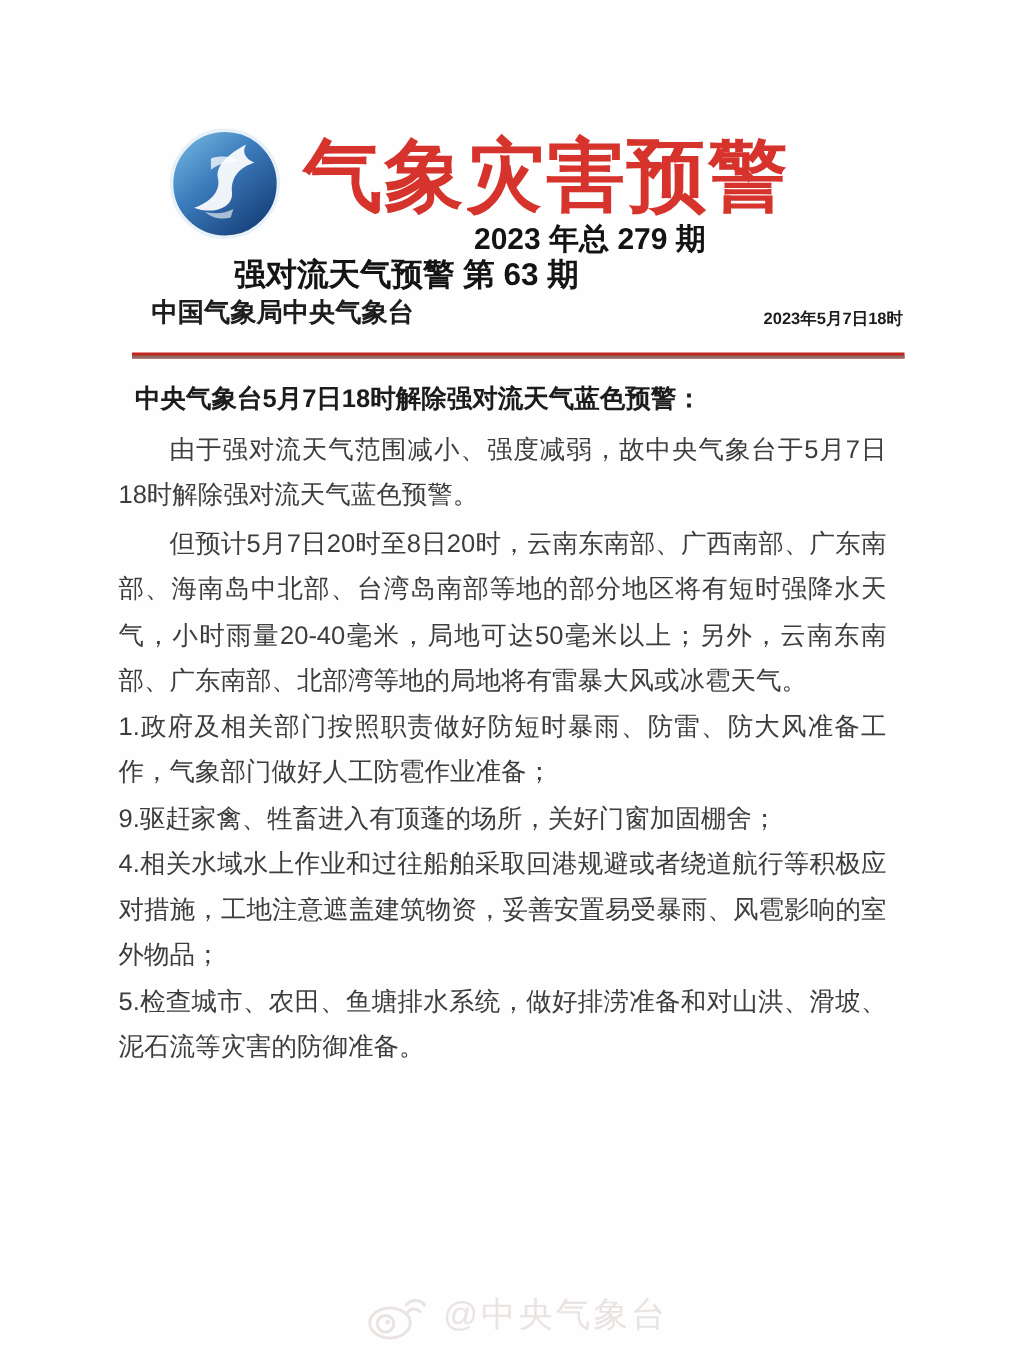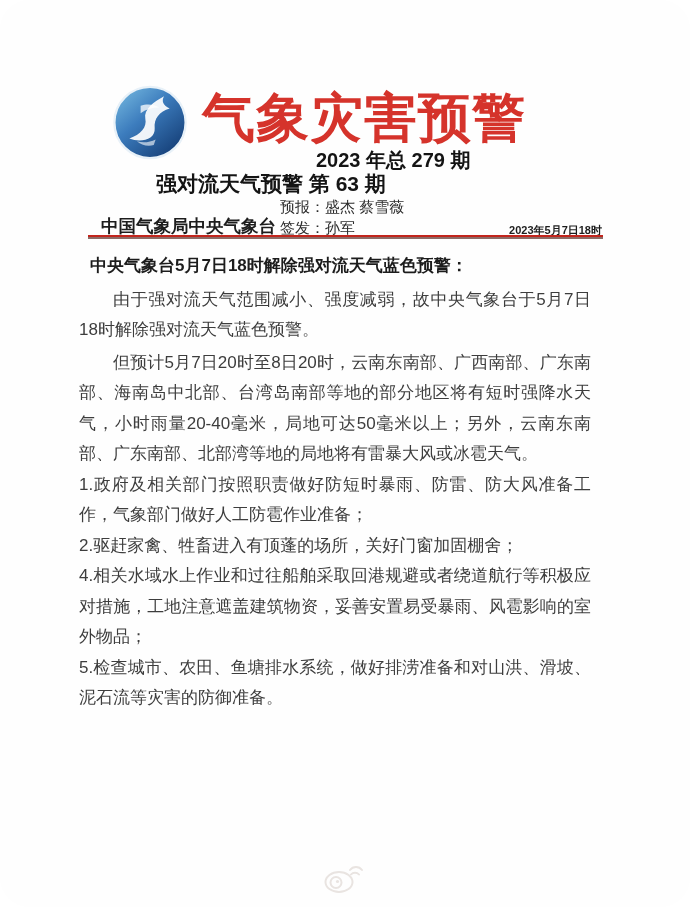--- a/index.html
+++ b/index.html
@@ -85,47 +85,44 @@
       <path d="M44 64 C38 66 30 64 26 60 C33 62 40 61 46 58 Z" fill="#ffffff" opacity="0.6"></path>
     </svg>
   </div>
 
   <div class="page-title">气象灾害预警</div>
   <div class="issue-line1">2023 年总 279 期</div>
   <div class="issue-line2">强对流天气预警 第 63 期</div>
 
   <div class="issuer-row">
     <span class="issuer-name">中国气象局中央气象台</span>
-    <span class="sign-block">
-      <span style="display:block;">预报：盛杰 蔡雪薇</span>
-      <span style="display:block;">签发：孙军</span>
-    </span>
     <span class="issue-datetime">2023年5月7日18时</span>
   </div>
 
   <div class="red-rule"></div>
 
   <div class="doc-body">
     <p class="bulletin-headline">中央气象台5月7日18时解除强对流天气蓝色预警：</p>
     <p class="para">由于强对流天气范围减小、强度减弱，故中央气象台于5月7日18时解除强对流天气蓝色预警。</p>
     <p class="para">但预计5月7日20时至8日20时，云南东南部、广西南部、广东南部、海南岛中北部、台湾岛南部等地的部分地区将有短时强降水天气，小时雨量20-40毫米，局地可达50毫米以上；另外，云南东南部、广东南部、北部湾等地的局地将有雷暴大风或冰雹天气。</p>
 
     <p class="guide-item">1.政府及相关部门按照职责做好防短时暴雨、防雷、防大风准备工作，气象部门做好人工防雹作业准备；</p>
-    <p class="guide-item">2.驱赶家禽、牲畜进入有顶蓬的场所，关好门窗加固棚舍；</p>
+    <p class="guide-item">9.驱赶家禽、牲畜进入有顶蓬的场所，关好门窗加固棚舍；</p>
     <p class="guide-item">4.相关水域水上作业和过往船舶采取回港规避或者绕道航行等积极应对措施，工地注意遮盖建筑物资，妥善安置易受暴雨、风雹影响的室外物品；</p>
     <p class="guide-item">5.检查城市、农田、鱼塘排水系统，做好排涝准备和对山洪、滑坡、泥石流等灾害的防御准备。</p>
   </div>
 
   <div class="watermark">
     <span class="weibo-icon">
       <svg viewBox="0 0 44 36" width="44" height="36" aria-hidden="true">
         <g fill="none" stroke="#e9e4e1" stroke-width="2">
           <ellipse cx="16" cy="24" rx="13.5" ry="10"></ellipse>
           <circle cx="13" cy="24.5" r="5.5"></circle>
           <circle cx="14.5" cy="23.5" r="1.6" fill="#e9e4e1" stroke="none"></circle>
           <path d="M27 12 C30 8 36 8 39 12" stroke-linecap="round"></path>
           <path d="M28 16.5 C30 14 34 14 36 16.5" stroke-linecap="round"></path>
         </g>
       </svg>
     </span>
+    <span>@中央气象台</span>
   </div>
 
 </div>
 
 </body></html>

